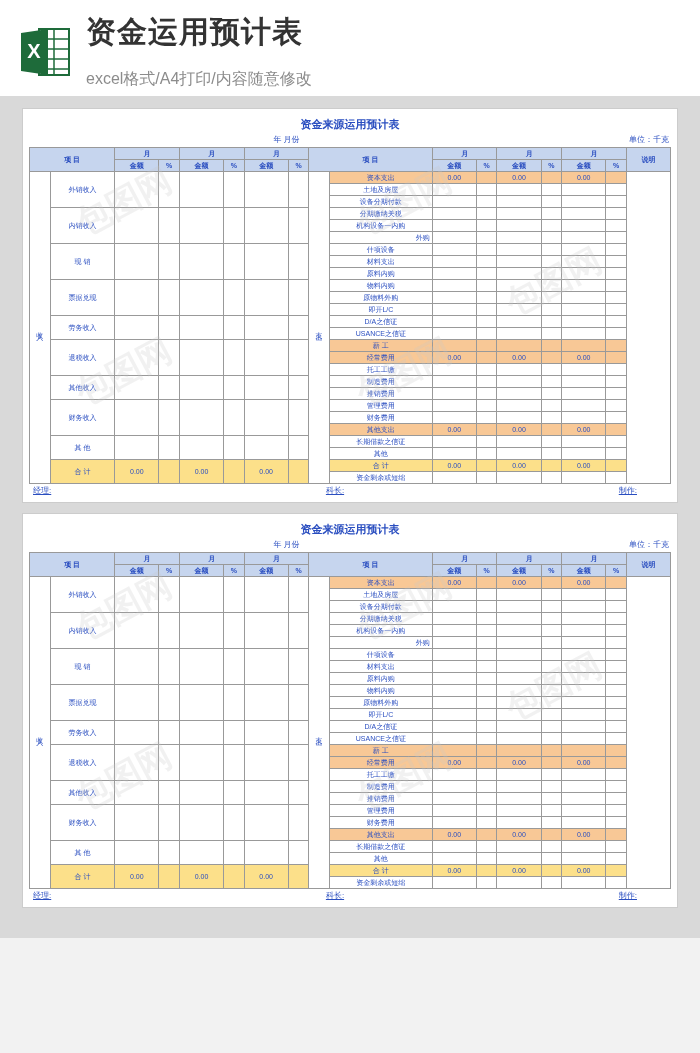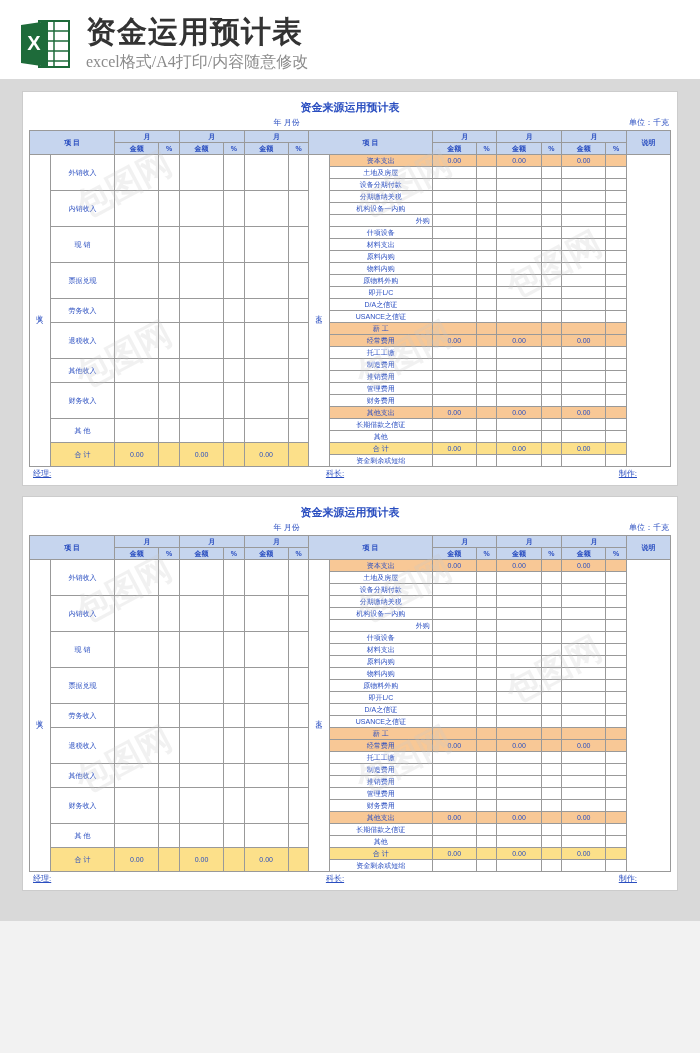--- a/index.html
+++ b/index.html
@@ -14,32 +14,32 @@
     background: #ffffff;
     padding: 14px 18px 6px 18px;
     gap: 14px;
   }
   .excel-icon {
     width: 54px;
     height: 54px;
     flex-shrink: 0;
     position: relative;
   }
-  .title-block { flex: 1; font-family: Liberation Serif, serif; }
+  .title-block { flex: 1; }
   .main-title {
     font-size: 30px;
     font-weight: 700;
     color: #333333;
     letter-spacing: 1px;
     line-height: 1.2;
   }
   .sub-title {
     font-size: 16px;
     color: #8c8c8c;
-    margin-top: 2px;
+    margin-top: 19px;
   }
   .preview-area {
     background: #d9d9d9;
     padding: 12px 22px 20px 22px;
     position: relative;
   }
   .sheet {
     background: #ffffff;
     border: 1px solid #cccccc;
     padding: 6px 6px 6px 6px;
@@ -53,20 +53,21 @@
     text-align: center;
     font-size: 11px;
     padding: 2px;
   }
   .date-row {
     display: flex;
     justify-content: space-between;
     color: #2a4ec0;
     font-size: 8px;
     padding: 0 2px 2px 2px;
+    font-family: Liberation Serif, serif;
   }
   .date-row span:first-child { margin-left: 38%; }
   .tbl {
     border-collapse: collapse;
     width: 100%;
     table-layout: fixed;
   }
   .tbl td, .tbl th {
     border: 1px solid #999999;
     font-size: 7px;

